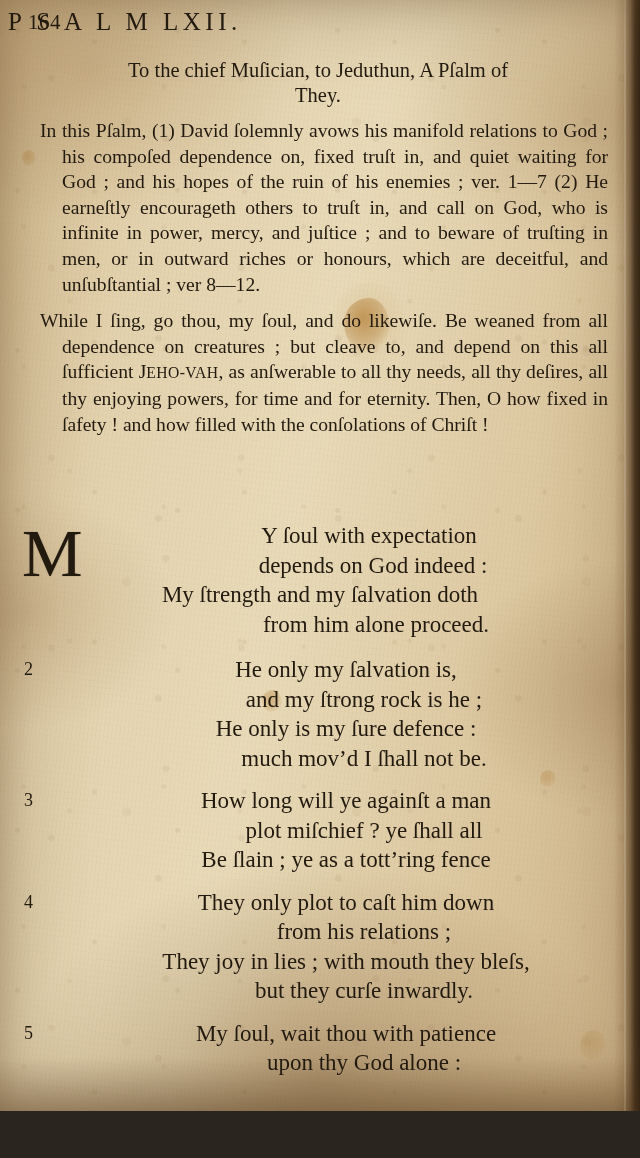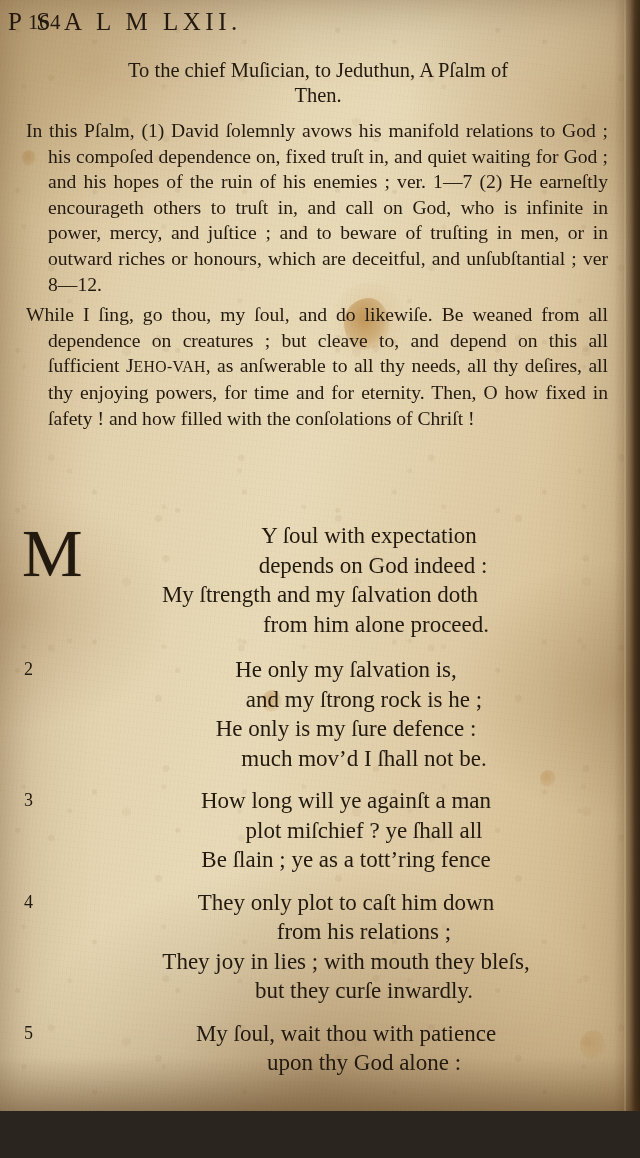--- a/index.html
+++ b/index.html
@@ -108,27 +108,27 @@
   }
 
   .superscription {
     position: absolute; left: 52px; right: 56px; top: 58px;
     text-align: center;
     font-size: 20.5px;
     line-height: 25px;
   }
 
   .argument {
-    position: absolute; left: 26px; right: 32px; top: 118px;
+    position: absolute; left: 40px; right: 32px; top: 118px;
     font-size: 19.6px;
     line-height: 25.6px;
     text-align: justify;
   }
   .arg-para { margin: 0; text-indent: -22px; padding-left: 22px; }
-  .arg-para + .arg-para { margin-top: 5px; }
+  .arg-para + .arg-para { margin-top: 11px; }
   .sc { font-size: .80em; letter-spacing: .4px; }
 
   
   .verses {
     position: absolute; left: 0; right: 0; top: 521px;
     font-size: 23px;
     line-height: 29.5px;
   }
   .stanza { position: relative; margin-bottom: 13px; }
   .vline { position: relative; white-space: nowrap; text-align: center; }
@@ -174,21 +174,21 @@
 
   <div id="content">
 
     <div class="head-row">
       <div class="folio ink">164</div>
       <div class="psalm-title ink">P S A L M  LXII.</div>
     </div>
 
     <div class="superscription ink">
       <div>To the chief Muſician, to Jeduthun, A Pſalm of</div>
-      <div>Then.</div>
+      <div>They.</div>
     </div>
 
     <div class="argument ink">
       <p class="arg-para">In this Pſalm, (1) David ſolemnly avows his manifold relations to God ; his compoſed dependence on, fixed truſt in, and quiet waiting for God ; and his hopes of the ruin of his enemies ; ver. 1—7  (2) He earneſtly encourageth others to truſt in, and call on God, who is infinite in power, mercy, and juſtice ; and to beware of truſting in men, or in outward riches or honours, which are deceitful, and unſubſtantial ; ver 8—12.</p>
       <p class="arg-para"><span>While I ſing, go thou, my ſoul, and do likewiſe.  Be weaned from all dependence on creatures ; but cleave to, and depend on this all ſufficient J</span><span class="sc">EHO-VAH</span><span>, as anſwerable to all thy needs, all thy deſires, all thy enjoying powers, for time and for eternity. Then, O how fixed in ſafety ! and how filled with the conſolations of Chriſt !</span></p>
     </div>
 
     <div class="verses ink">
 
       <div class="stanza" id="stanza-1">

